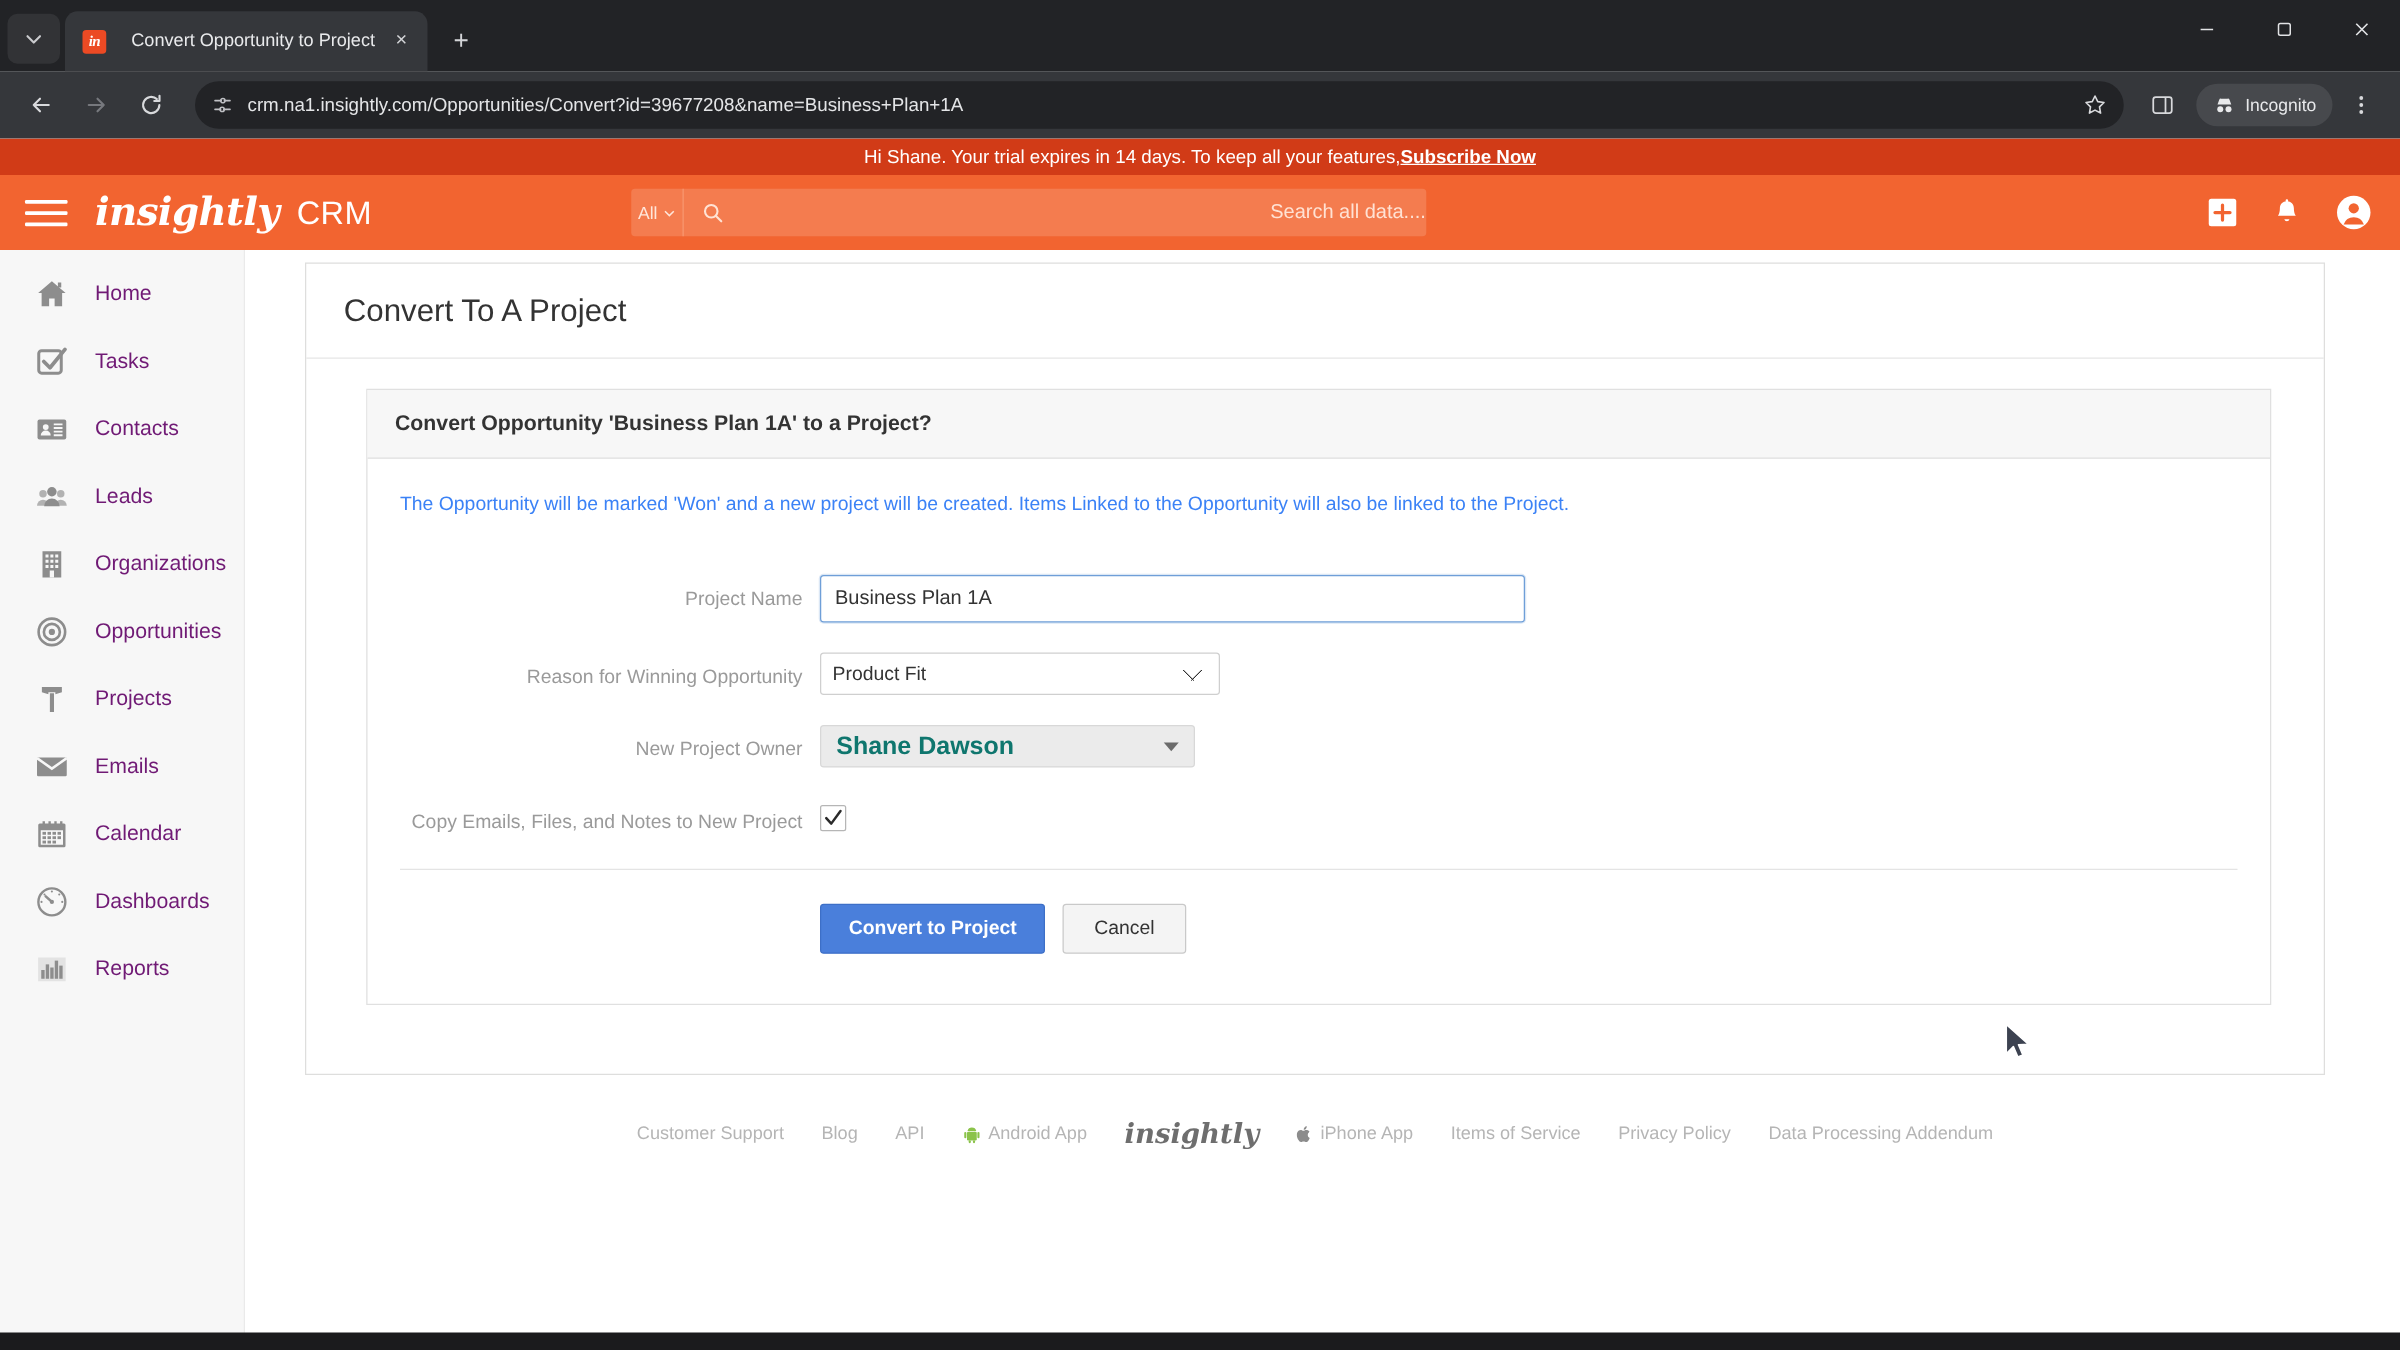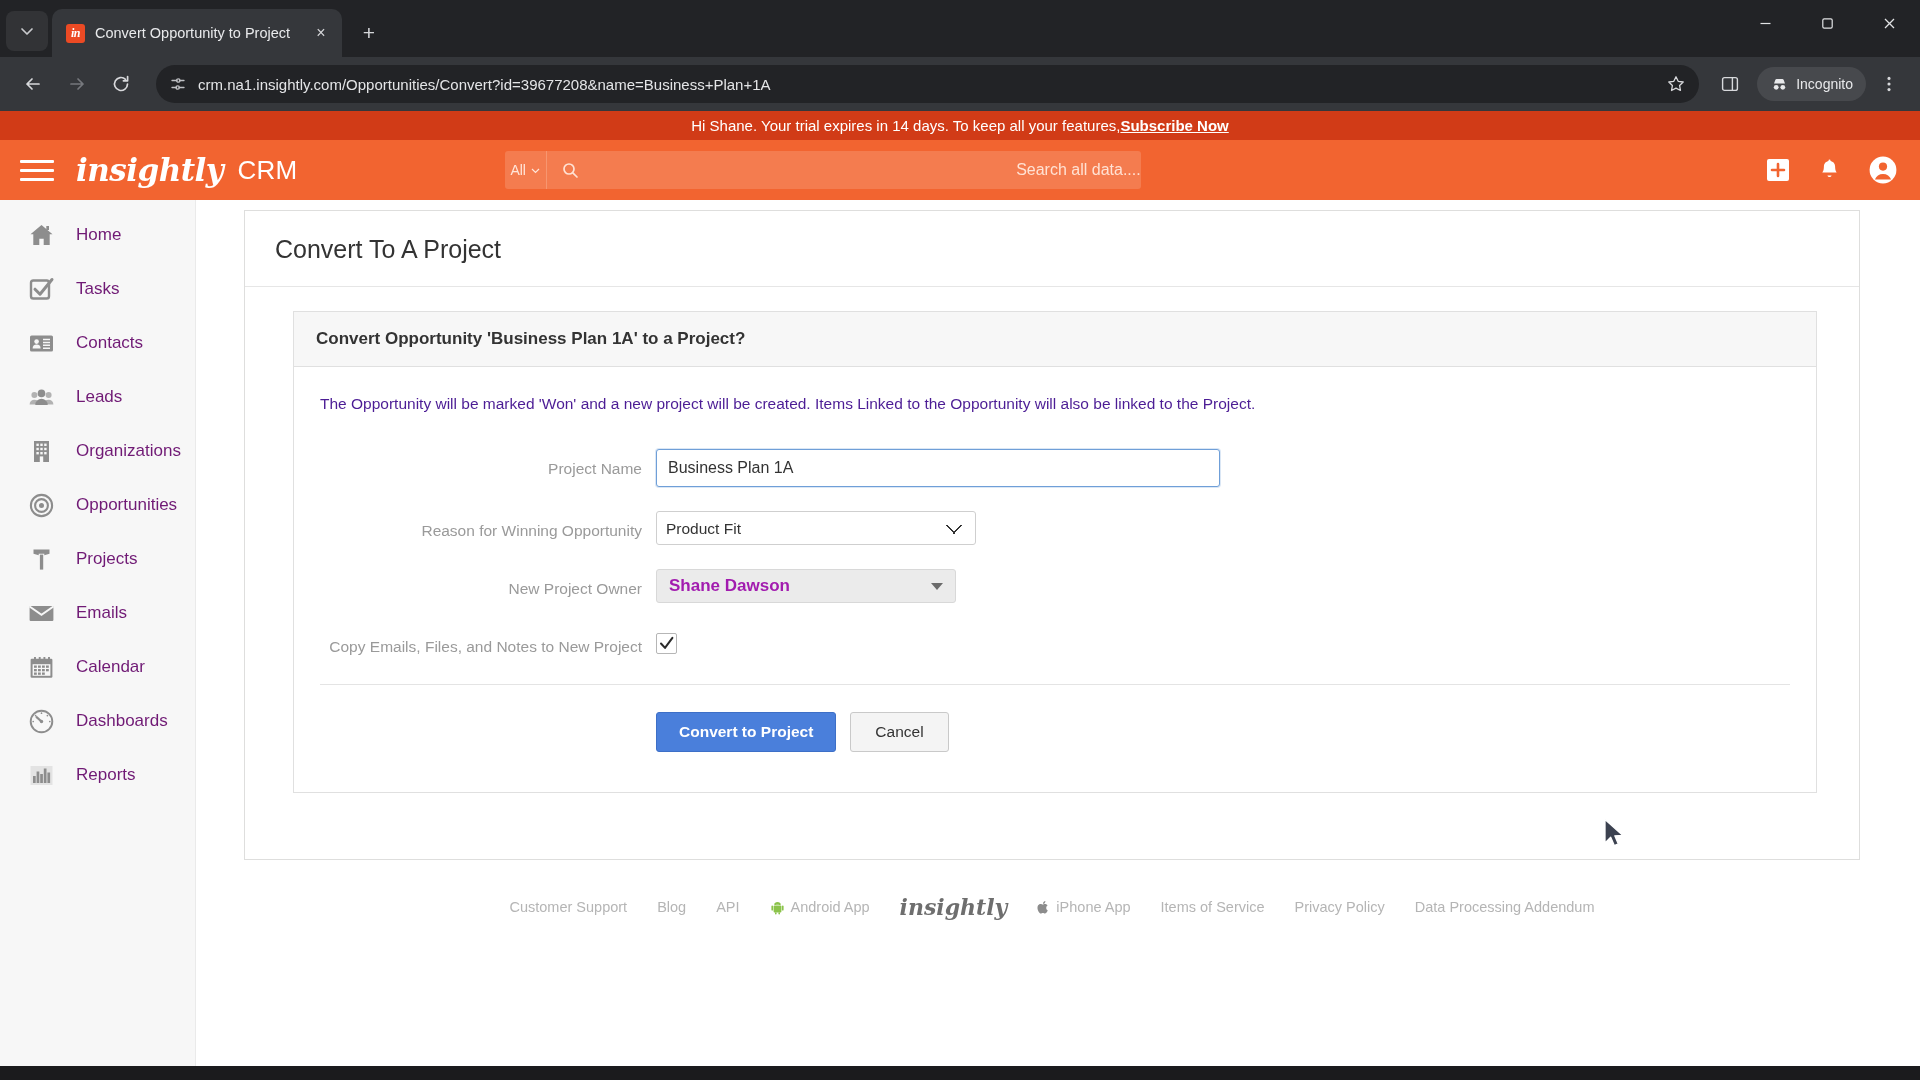--- a/index.html
+++ b/index.html
@@ -51,20 +51,21 @@
     font-style: italic;
     font-family: "Liberation Serif", serif;
     letter-spacing: -0.5px;
   }
   .tab-title {
     color: #e9eaec;
     font-size: 14.5px;
     white-space: nowrap;
     overflow: hidden;
     flex: 1 1 auto;
+    margin-left: 10px;
   }
   .tab-close {
     width: 22px; height: 22px;
     flex: 0 0 auto;
     display: flex; align-items: center; justify-content: center;
     color: #d4d5d8;
     font-size: 16px;
     border-radius: 50%;
   }
   .new-tab {
@@ -284,22 +285,22 @@
     background: #f7f7f7;
     border-bottom: 1px solid #e0e0e0;
     padding: 17px 0 17px 22px;
     font-size: 17px;
     font-weight: bold;
     color: #333333;
   }
   .inner-body { padding: 28px 22px 0 22px; }
   .desc {
     font-size: 15.5px;
-    color: #4c1d95;
-    margin-bottom: 36px;
+    color: #3b82f6;
+    margin-bottom: 47px;
     padding-left: 4px;
   }
 
   .form-row { display: flex; align-items: flex-start; margin-bottom: 24px; }
   .form-label {
     width: 340px;
     flex: 0 0 340px;
     text-align: right;
     padding-right: 14px;
     color: #9a9a9a;
@@ -341,22 +342,22 @@
   }
   .owner-box {
     width: 300px;
     height: 34px;
     background: #ebebeb;
     border: 1px solid #d8d8d8;
     border-radius: 3px;
     display: flex;
     align-items: center;
     padding: 0 12px;
-    font-size: 17px;
-    color: #a21caf;
+    font-size: 20px;
+    color: #0f766e;
     font-weight: bold;
   }
   .owner-caret {
     margin-left: auto;
     width: 0; height: 0;
     border-left: 6px solid transparent;
     border-right: 6px solid transparent;
     border-top: 7px solid #6b6b6b;
   }
   .check-box {

